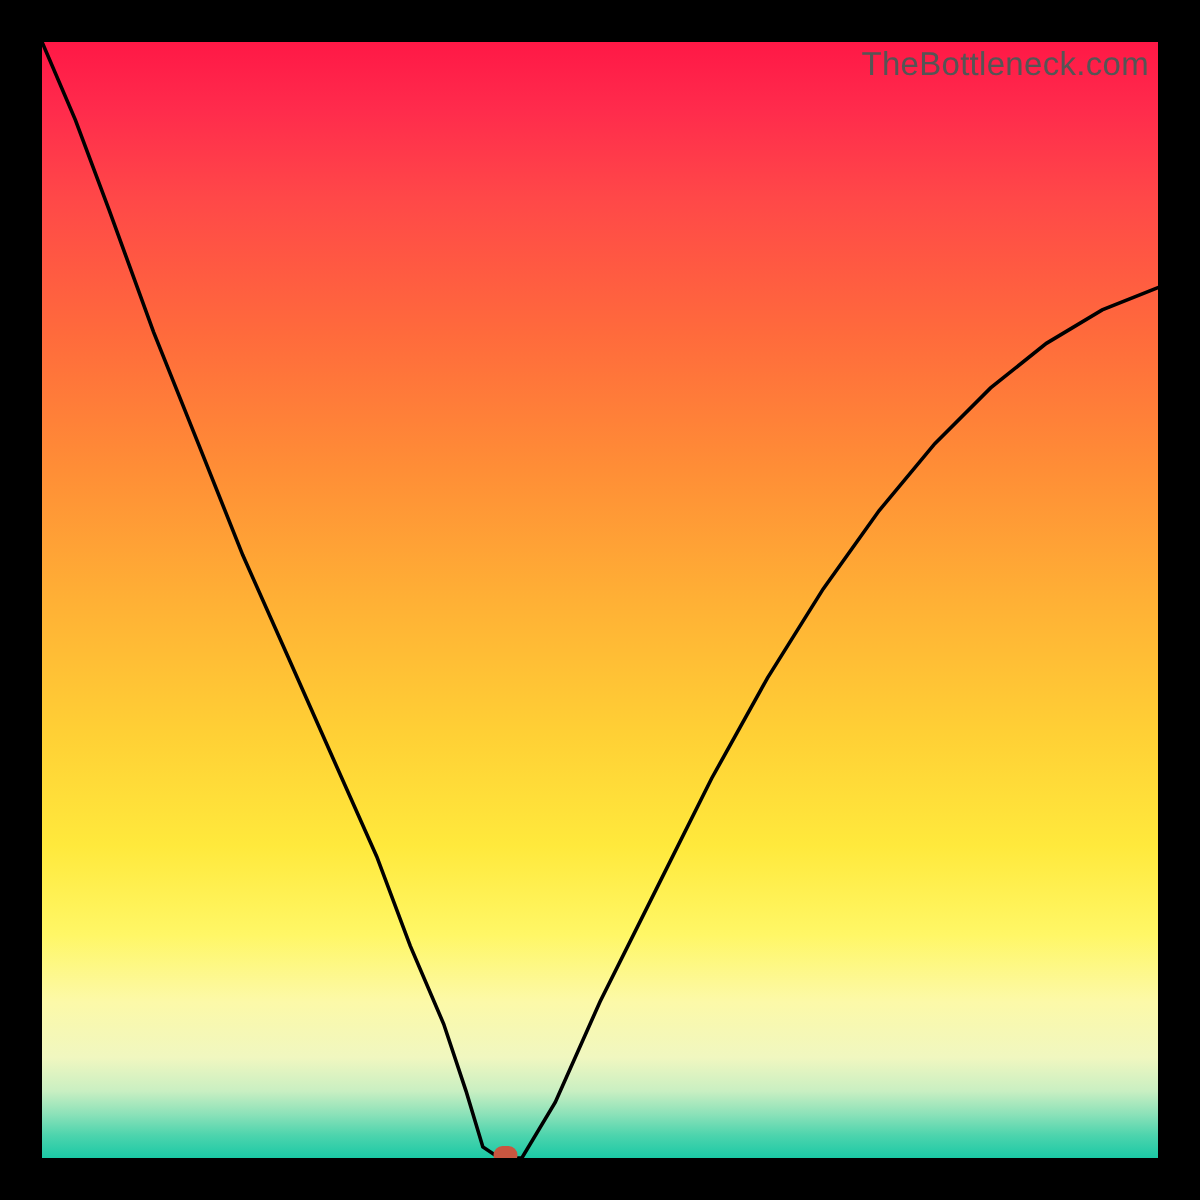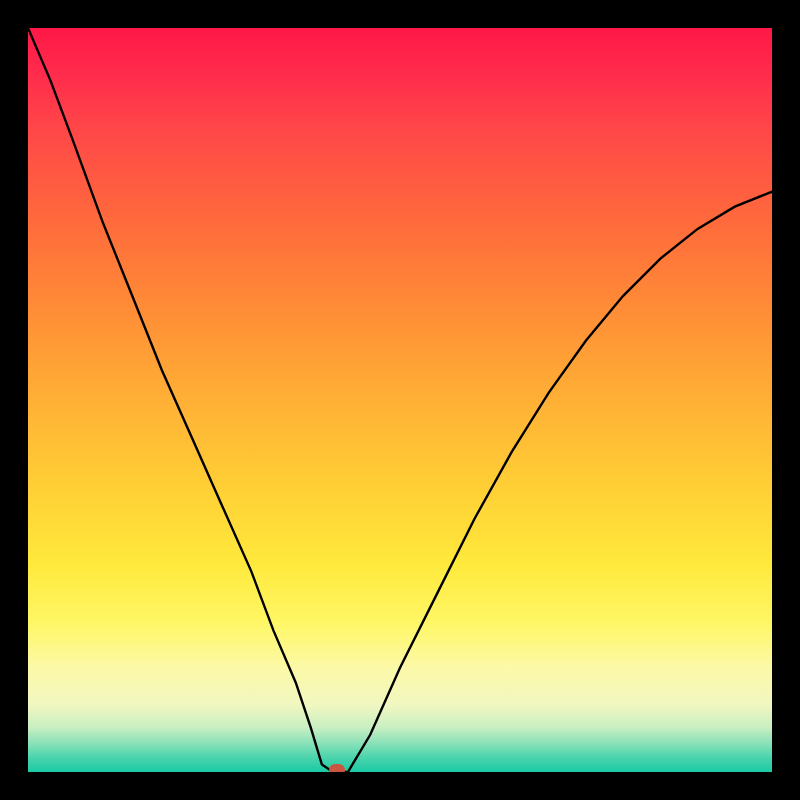--- a/index.html
+++ b/index.html
@@ -65,18 +65,19 @@
     height: 12px;
     border-radius: 6px;
     background: #c85640;
   }
 </style>
 </head>
 <body>
 
 <div class="frame">
   <div class="plot">
+    <div class="watermark">TheBottleneck.com</div>
     <svg class="curve" viewBox="0 0 744 744" preserveAspectRatio="none">
       <path fill="none" stroke="#000" stroke-width="2.4" stroke-linecap="round" d="M0.0 0.0 L22.3 52.1 L44.6 111.6 L74.4 193.4 L104.2 267.8 L133.9 342.2 L163.7 409.2 L193.4 476.2 L223.2 543.1 L245.5 602.6 L267.8 654.7 L282.7 699.4 L293.9 736.6 L305.0 744.0 L319.9 744.0 L342.2 706.8 L372.0 639.8 L409.2 565.4 L446.4 491.0 L483.6 424.1 L520.8 364.6 L558.0 312.5 L595.2 267.8 L632.4 230.6 L669.6 200.9 L706.8 178.6 L744.0 163.7"></path>
     </svg>
     <div class="marker" style="left: 300.76px; top: 736px; background: rgb(200, 86, 64);"></div>
   </div>
 </div>
 
 </body></html>

